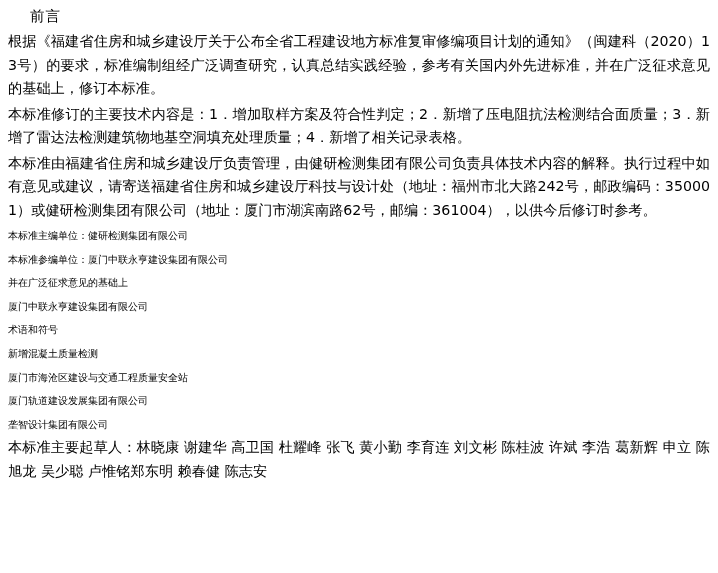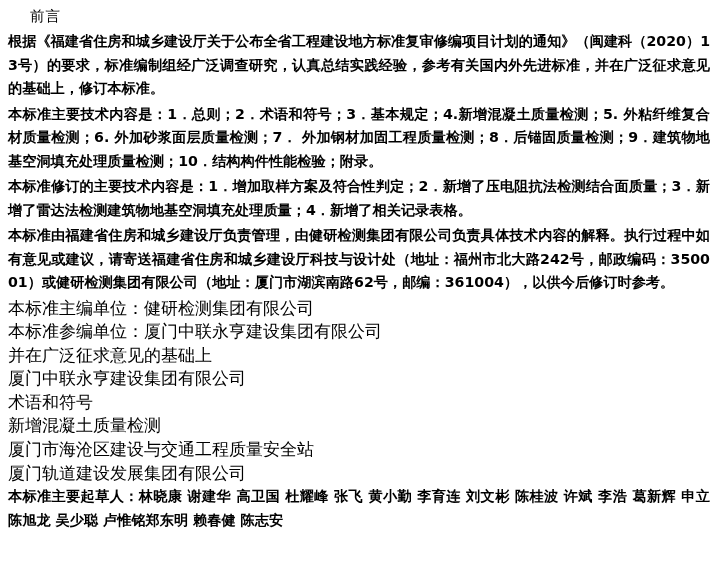--- a/index.html
+++ b/index.html
@@ -36,54 +36,53 @@
     letter-spacing: 1px;
     line-height: 20px;
   }
   p.para {
     margin: 0 0 2px 0;
     font-size: 14.2px;
     line-height: 23.5px;
     text-align: justify;
     text-justify: inter-ideograph;
     word-break: break-all;
-    font-weight: bold;
   }
   .line {
     margin: 0;
-    font-size: 17px;
+    font-size: 10px;
     line-height: 23.5px;
     white-space: pre-wrap;
   }
   .list-block .line {
     line-height: 23.6px;
   }
 </style>
 </head>
 <body>
 
 <div class="page">
   <div class="doc">
 
     <div class="title-row">
       <span class="doc-title">前言</span>
     </div>
 
     <p class="para">根据《福建省住房和城乡建设厅关于公布全省工程建设地方标准复审修编项目计划的通知》（闽建科（2020）13号）的要求，标准编制组经广泛调查研究，认真总结实践经验，参考有关国内外先进标准，并在广泛征求意见的基础上，修订本标准。</p>
-    <p class="para">本标准主要技术内容是：1．总则；2．术语和符号；3．基本规定；4.新增混凝土质量检测；5. 外粘纤维复合材质量检测；6. 外加砂浆面层质量检测；7． 外加钢材加固工程质量检测；8．后锚固质量检测；9．建筑物地基空洞填充处理质量检测；10．结构构件性能检验；附录。</p>
     <p class="para">本标准修订的主要技术内容是：1．增加取样方案及符合性判定；2．新增了压电阻抗法检测结合面质量；3．新增了雷达法检测建筑物地基空洞填充处理质量；4．新增了相关记录表格。</p>
     <p class="para">本标准由福建省住房和城乡建设厅负责管理，由健研检测集团有限公司负责具体技术内容的解释。执行过程中如有意见或建议，请寄送福建省住房和城乡建设厅科技与设计处（地址：福州市北大路242号，邮政编码：350001）或健研检测集团有限公司（地址：厦门市湖滨南路62号，邮编：361004），以供今后修订时参考。</p>
 
     <div class="list-block">
       <div class="line">本标准主编单位：健研检测集团有限公司</div>
       <div class="line">本标准参编单位：厦门中联永亨建设集团有限公司</div>
       <div class="line">并在广泛征求意见的基础上</div>
       <div class="line">厦门中联永亨建设集团有限公司</div>
       <div class="line">术语和符号</div>
       <div class="line">新增混凝土质量检测</div>
       <div class="line">厦门市海沧区建设与交通工程质量安全站</div>
       <div class="line">厦门轨道建设发展集团有限公司</div>
+      <div class="line">垄智设计集团有限公司</div>
     </div>
 
     <p class="para">本标准主要起草人：林晓康 谢建华 高卫国 杜耀峰 张飞 黄小勤 李育连 刘文彬 陈桂波 许斌 李浩 葛新辉 申立 陈旭龙 吴少聪 卢惟铭郑东明 赖春健 陈志安</p>
 
   </div>
 </div>
 
 </body></html>

